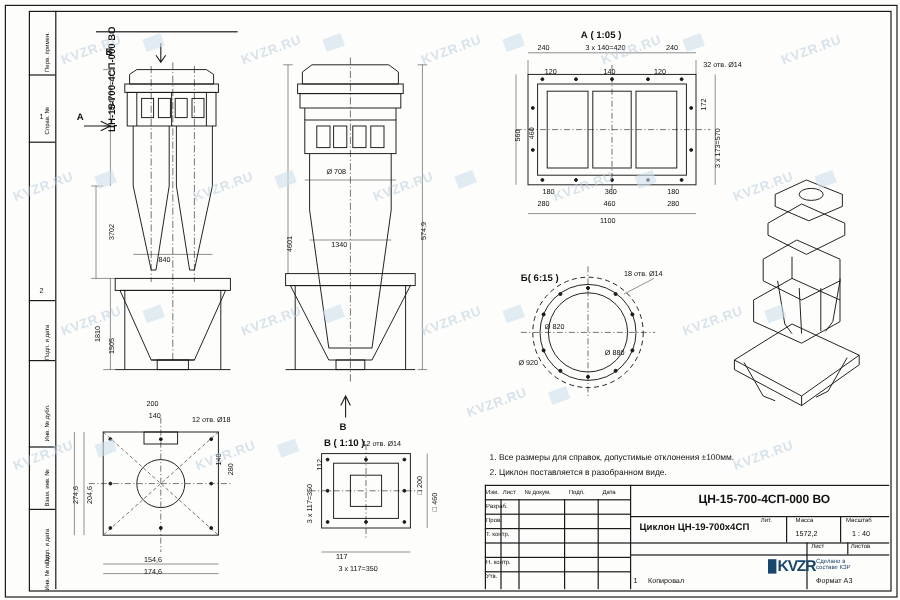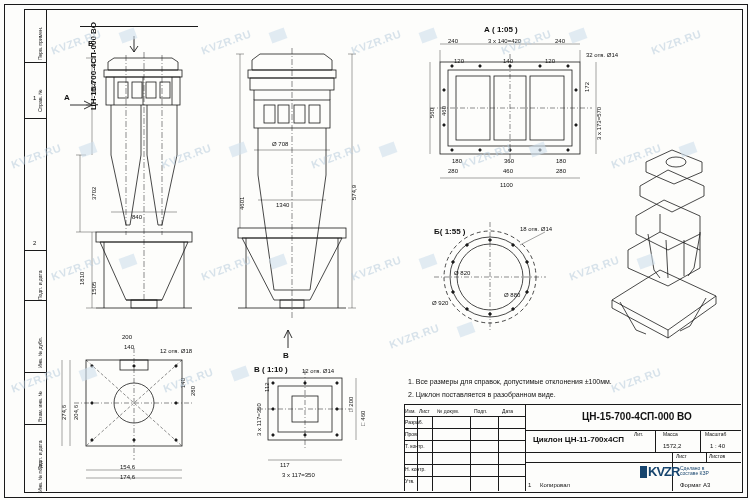--- a/index.html
+++ b/index.html
@@ -294,27 +294,27 @@
   <div class="txt rot t6" style="left:429px;top:118px;">560</div>
   <div class="txt rot t6" style="left:441px;top:116px;">460</div>
   <div class="txt t6" style="left:452px;top:158px;">180</div>
   <div class="txt t6" style="left:504px;top:158px;">360</div>
   <div class="txt t6" style="left:556px;top:158px;">180</div>
   <div class="txt t6" style="left:448px;top:168px;">280</div>
   <div class="txt t6" style="left:503px;top:168px;">460</div>
   <div class="txt t6" style="left:556px;top:168px;">280</div>
   <div class="txt t6" style="left:500px;top:182px;">1100</div>
 
-  <div class="txt t8 b" style="left:434px;top:228px;">Б( 1:55 )</div>
+  <div class="txt t8 b" style="left:434px;top:228px;">Б( 6:15 )</div>
   <div class="txt t6" style="left:520px;top:226px;">18 отв. Ø14</div>
   <div class="txt t6" style="left:454px;top:270px;">Ø 820</div>
   <div class="txt t6" style="left:504px;top:292px;">Ø 880</div>
   <div class="txt t6" style="left:432px;top:300px;">Ø 920</div>
 
-  <div class="txt t8 b" style="left:254px;top:366px;">В ( 1:10 )</div>
+  <div class="txt t8 b" style="left:270px;top:366px;">В ( 1:10 )</div>
   <div class="txt t6" style="left:302px;top:368px;">12 отв. Ø14</div>
   <div class="txt rot t6" style="left:264px;top:392px;">112</div>
   <div class="txt rot t6" style="left:256px;top:436px;">3 x 117=350</div>
   <div class="txt rot t6" style="left:348px;top:412px;">□ 200</div>
   <div class="txt rot t6" style="left:360px;top:426px;">□ 460</div>
   <div class="txt t6" style="left:280px;top:462px;">117</div>
   <div class="txt t6" style="left:282px;top:472px;">3 x 117=350</div>
 
   <div class="txt t6" style="left:122px;top:334px;">200</div>
   <div class="txt t6" style="left:124px;top:344px;">140</div>
@@ -358,21 +358,21 @@
   <div class="txt t5" style="left:474px;top:409px;">Подп.</div>
   <div class="txt t5" style="left:502px;top:409px;">Дата</div>
 
   <div class="txt t5" style="left:405px;top:420px;">Разраб.</div>
   <div class="txt t5" style="left:405px;top:432px;">Пров.</div>
   <div class="txt t5" style="left:405px;top:444px;">Т. контр.</div>
   <div class="txt t5" style="left:405px;top:467px;">Н. контр.</div>
   <div class="txt t5" style="left:405px;top:479px;">Утв.</div>
 
   <div class="txt t10 b" style="left:582px;top:412px;">ЦН-15-700-4СП-000 ВО</div>
-  <div class="txt t8 b" style="left:533px;top:436px;">Циклон ЦН-11-700х4СП</div>
+  <div class="txt t8 b" style="left:533px;top:436px;">Циклон ЦН-19-700х4СП</div>
 
   <div class="txt t5" style="left:634px;top:432px;">Лит.</div>
   <div class="txt t5" style="left:663px;top:432px;">Масса</div>
   <div class="txt t5" style="left:705px;top:432px;">Масштаб</div>
   <div class="txt t6" style="left:663px;top:443px;">1572,2</div>
   <div class="txt t6" style="left:710px;top:443px;">1 : 40</div>
   <div class="txt t5" style="left:676px;top:454px;">Лист</div>
   <div class="txt t5" style="left:709px;top:454px;">Листов</div>
   <div class="txt t6" style="left:528px;top:482px;">1</div>
 

